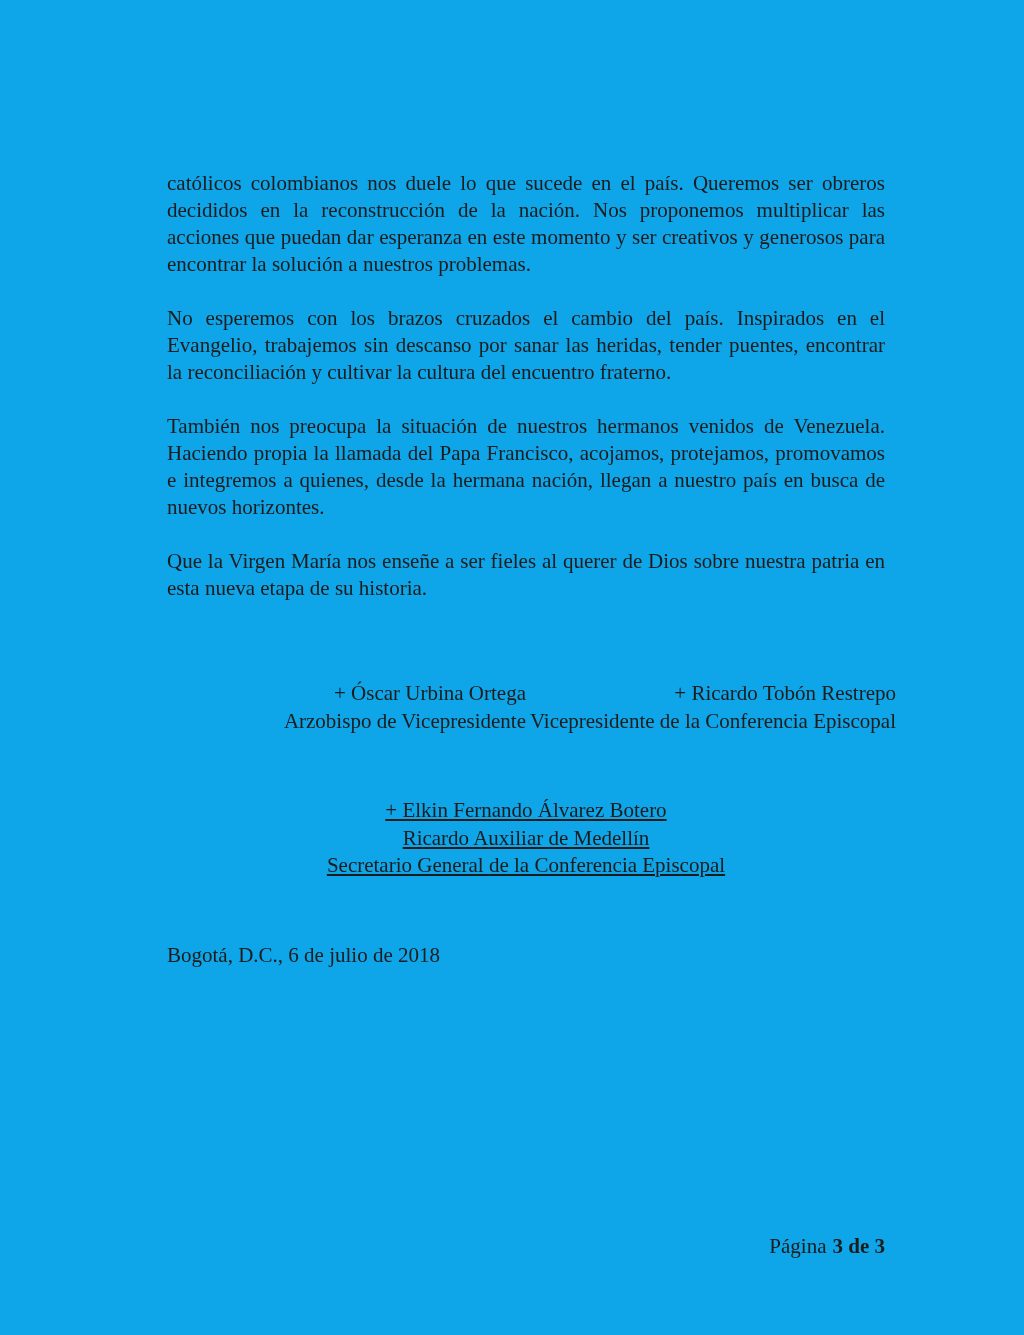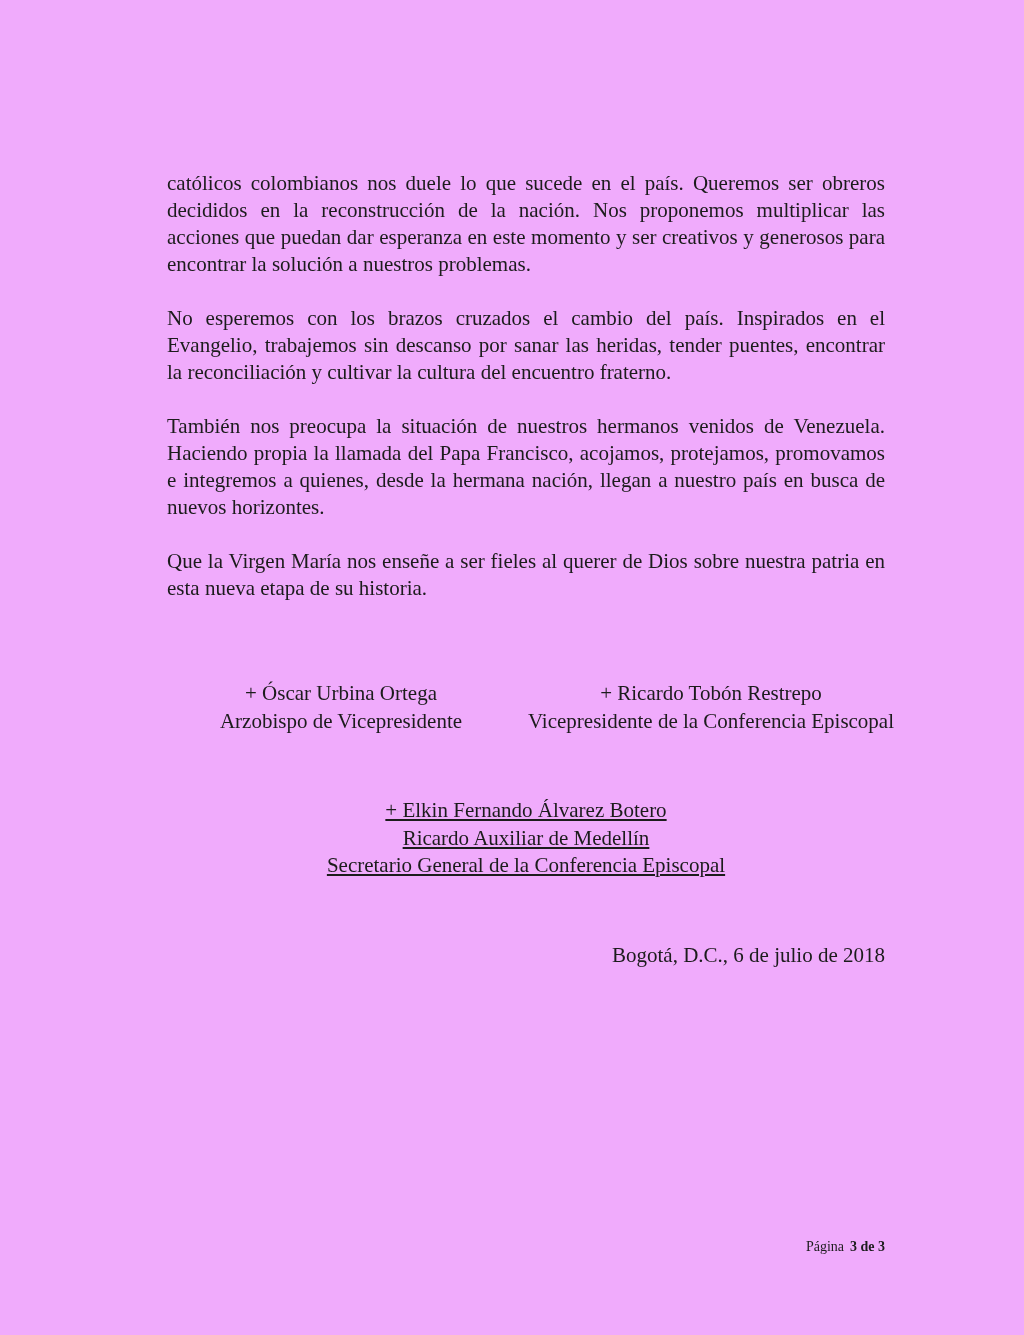--- a/index.html
+++ b/index.html
@@ -5,21 +5,21 @@
     * { margin: 0; padding: 0; box-sizing: border-box; }
 
     html, body {
       background: #ffffff;
     }
 
     .page {
       position: relative;
       width: 1024px;
       height: 1335px;
-      background: #f0abfc;
+      background: #0ea5e9;
       font-family: "Liberation Serif", "DejaVu Serif", serif;
       color: #1c1c1c;
       overflow: hidden;
     }
 
     .content {
       position: absolute;
       left: 167px;
       top: 170px;
       width: 718px;
@@ -38,41 +38,41 @@
 
     .sig-row {
       display: flex;
       margin-top: 78px;
       width: 740px;
       margin-left: -11px; 
     }
 
     .sig-col {
       flex: 1;
-      text-align: center;
+      text-align: right;
       line-height: 27.5px;
     }
 
     .sig-center {
       text-align: center;
       margin-top: 62px;
       line-height: 27.5px;
       text-decoration: underline;
     }
 
     .dateline {
-      text-align: right;
+      text-align: left;
       margin-top: 62px;
     }
 
     .footer {
       position: absolute;
       top: 1233px;
       right: 139px;
-      font-size: 14px;
+      font-size: 21px;
       line-height: 27px;
       color: #1c1c1c;
     }
 
     .footer .footer-label {
       margin-right: 6px;
     }
 
     .footer .footer-pageinfo {
       font-weight: bold;

